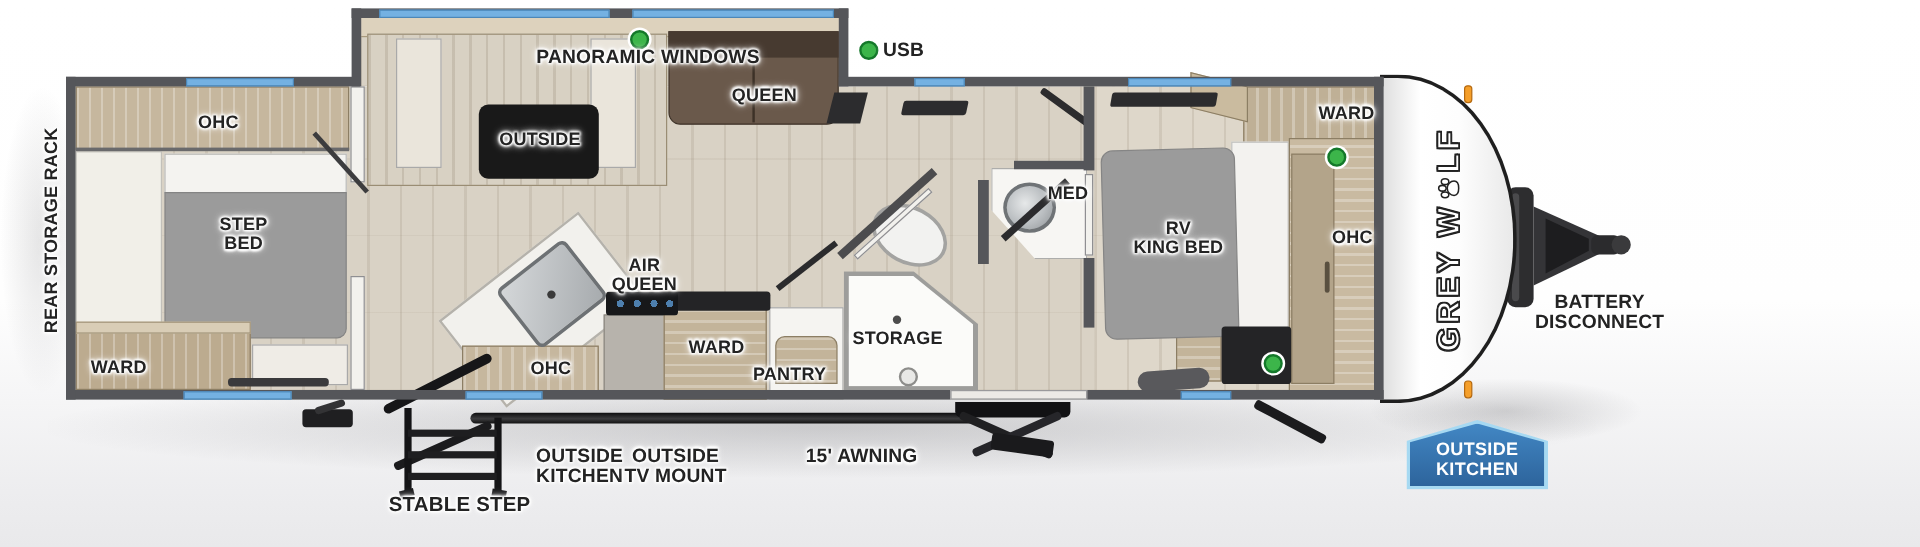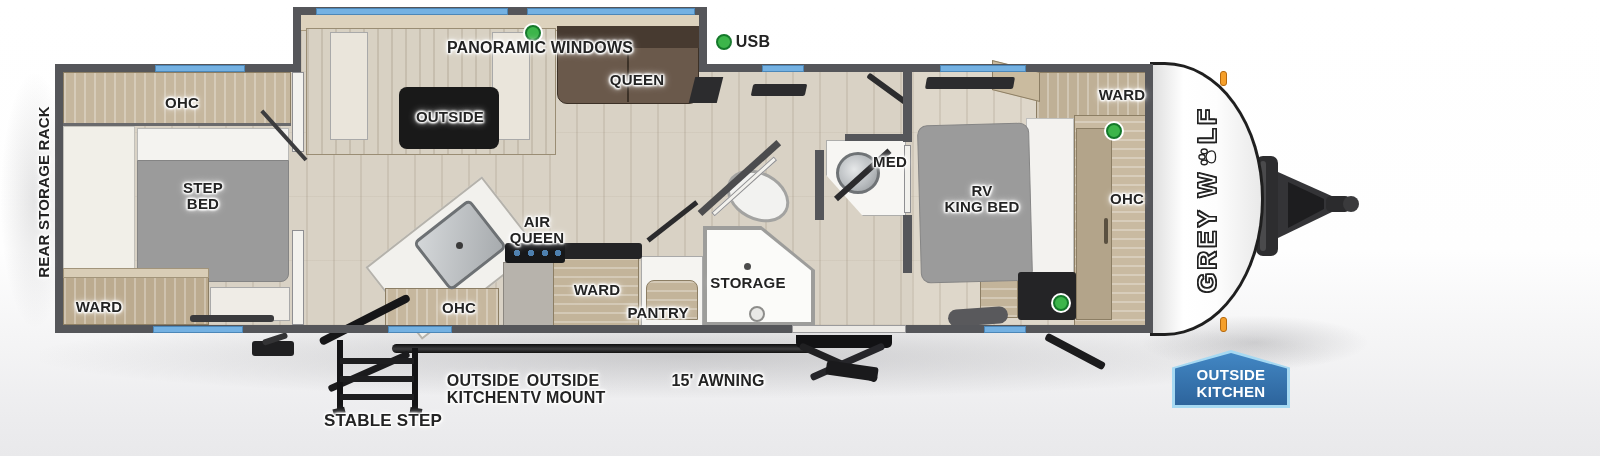--- a/index.html
+++ b/index.html
@@ -231,20 +231,24 @@
   </div>
 
   <svg class="abs" style="left:1252px;top:148px;z-index:11;" width="108" height="118" viewBox="0 0 108 118">
     <rect x="4" y="8" width="22" height="100" rx="7" fill="#2d2d2f"></rect>
     <rect x="8" y="13" width="6" height="90" rx="3" fill="#4a4a4c"></rect>
     <polygon points="26,24 82,49 82,63 26,90" fill="#343437"></polygon>
     <polygon points="36,34 72,51 72,61 36,80" fill="#1d1d1f"></polygon>
     <rect x="74" y="48" width="24" height="16" rx="5" fill="#2b2b2d"></rect>
     <circle cx="99" cy="56" r="8" fill="#3a3a3c"></circle>
   </svg>
+  <div class="lbl big" style="left:1333px;top:261px;">
+    <span>BATTERY</span><br>
+    <span>DISCONNECT</span>
+  </div>
 
   <div class="blackbar" style="left:392px;top:344px;width:420px;height:9px;border-radius:5px;background:linear-gradient(180deg,#0f0f10 0%,#3c3c3e 55%,#111 100%);"></div>
   <div class="blackbar" style="left:325px;top:368px;width:88px;height:7px;background:#1b1b1d;border-radius:3px;transform:rotate(-24deg);"></div>
   <div class="blackbar" style="left:1046px;top:332px;width:66px;height:8px;background:#1b1b1d;border-radius:3px;transform:rotate(28deg);transform-origin:left center;"></div>
 
   <div class="blackbar" style="left:796px;top:335px;width:96px;height:13px;background:#121214;border-radius:0 0 5px 5px;"></div>
   <div class="blackbar" style="left:800px;top:342px;width:84px;height:7px;background:#202022;transform:rotate(24deg);transform-origin:left center;border-radius:3px;"></div>
   <div class="blackbar" style="left:884px;top:342px;width:80px;height:7px;background:#26262a;transform:rotate(156deg);transform-origin:left center;border-radius:3px;"></div>
   <div class="blackbar" style="left:826px;top:364px;width:52px;height:14px;background:#1a1a1c;transform:rotate(8deg);border-radius:3px;"></div>
 

